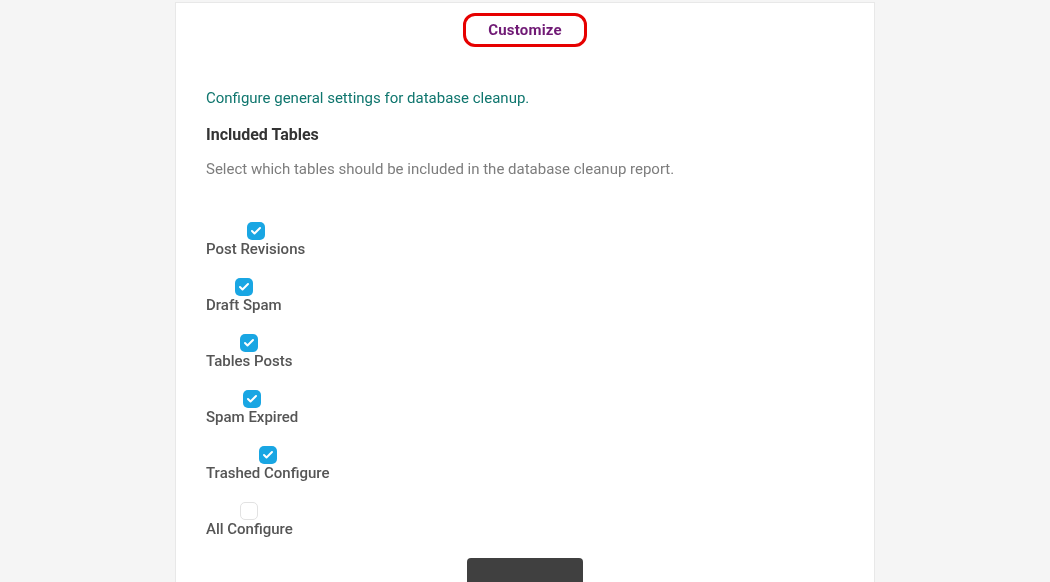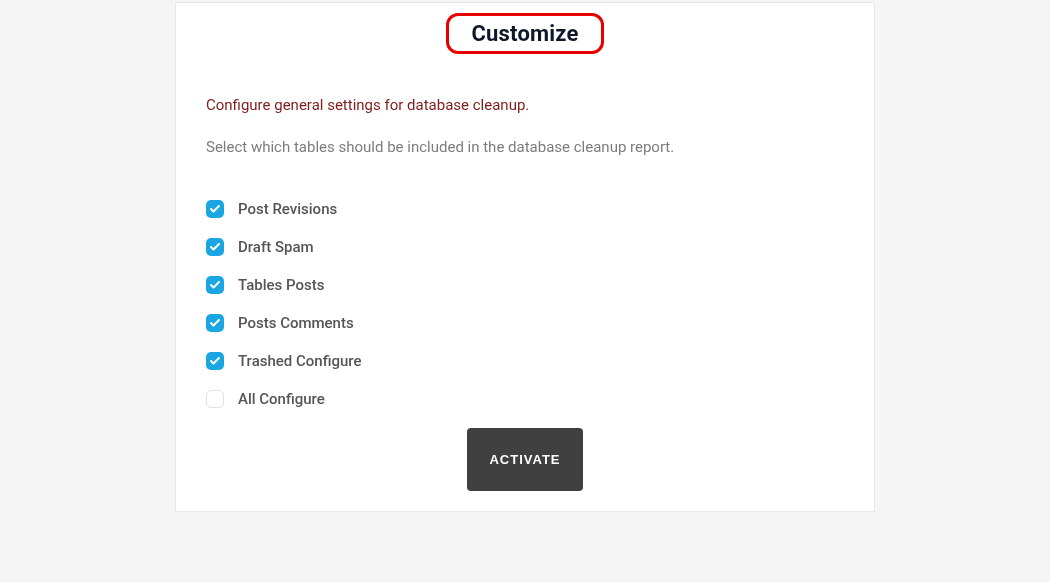--- a/index.html
+++ b/index.html
@@ -29,54 +29,54 @@
       justify-content: center;
       padding-top: 10px;
     }
     .header-box {
       border: 3px solid #e60000;
       border-radius: 12px;
       padding: 5px 22px;
       display: inline-block;
     }
     .header-title {
-      font-size: 22px;
+      font-size: 15px;
       font-weight: 700;
-      color: #0f172a;
+      color: #701a75;
       letter-spacing: 0.2px;
     }
     .body {
       padding: 0 30px;
     }
     .description {
       margin-top: 42px;
       font-size: 15px;
-      color: #7f1d1d;
+      color: #0f766e;
     }
     .section-title {
       margin-top: 18px;
       font-size: 16px;
       font-weight: 700;
       color: #333333;
     }
     .section-sub {
-      margin-top: 24px;
+      margin-top: 16px;
       font-size: 15px;
       color: #7d7d7d;
     }
     .check-list {
       margin-top: 44px;
     }
     .check-row {
       display: flex;
-      align-items: flex-start;
-      gap: 14px;
+      align-items: center;
       margin-bottom: 20px;
       cursor: pointer;
       width: fit-content;
+      flex-direction: column;
     }
     .checkbox {
       width: 18px;
       height: 18px;
       border-radius: 5px;
       display: flex;
       align-items: center;
       justify-content: center;
       flex-shrink: 0;
     }
@@ -121,20 +121,21 @@
   <div class="header-wrap">
     <div class="header-box">
       <div class="header-title">Customize</div>
     </div>
   </div>
 
   <div class="body">
 
     <div class="description">Configure general settings for database cleanup.</div>
 
+    <div class="section-title">Included Tables</div>
 
     <div class="section-sub">Select which tables should be included in the database cleanup report.</div>
 
     <div class="check-list" id="check-list">
 
     <div class="check-row">
           <div class="checkbox checked">
             <svg viewBox="0 0 24 24" fill="none" stroke="#ffffff" stroke-width="4" stroke-linecap="round" stroke-linejoin="round">
               <polyline points="20 6 9 17 4 12"></polyline>
             </svg>
@@ -156,21 +157,21 @@
             </svg>
           </div>
           <span class="check-label">Tables Posts</span>
         </div>
         <div class="check-row">
           <div class="checkbox checked">
             <svg viewBox="0 0 24 24" fill="none" stroke="#ffffff" stroke-width="4" stroke-linecap="round" stroke-linejoin="round">
               <polyline points="20 6 9 17 4 12"></polyline>
             </svg>
           </div>
-          <span class="check-label">Posts Comments</span>
+          <span class="check-label">Spam Expired</span>
         </div>
         <div class="check-row">
           <div class="checkbox checked">
             <svg viewBox="0 0 24 24" fill="none" stroke="#ffffff" stroke-width="4" stroke-linecap="round" stroke-linejoin="round">
               <polyline points="20 6 9 17 4 12"></polyline>
             </svg>
           </div>
           <span class="check-label">Trashed Configure</span>
         </div>
         <div class="check-row">

